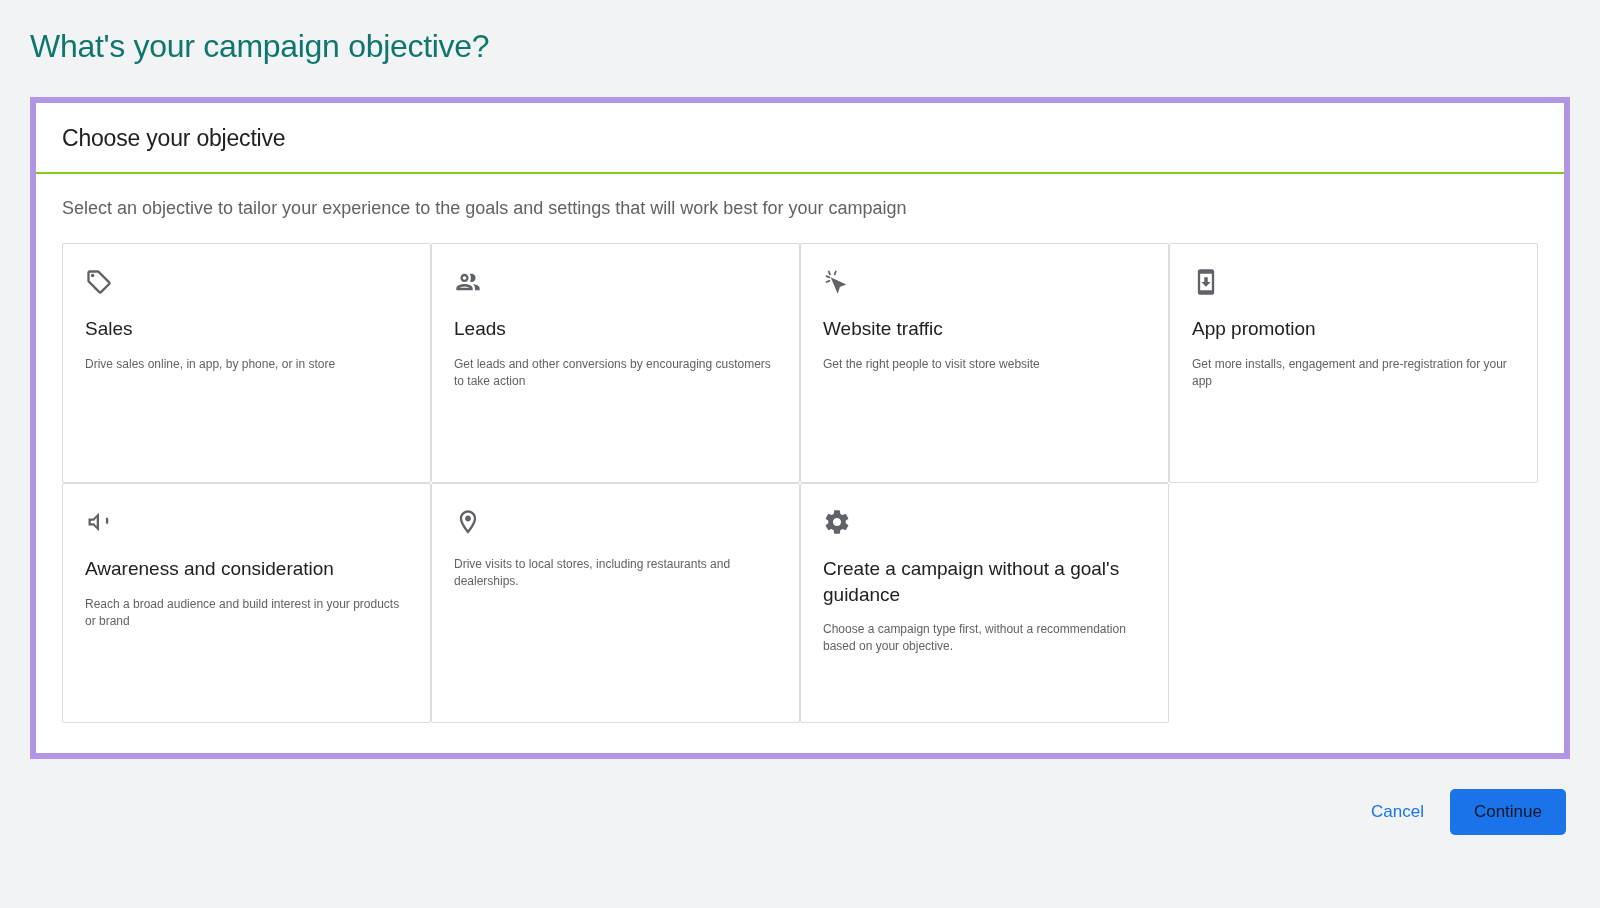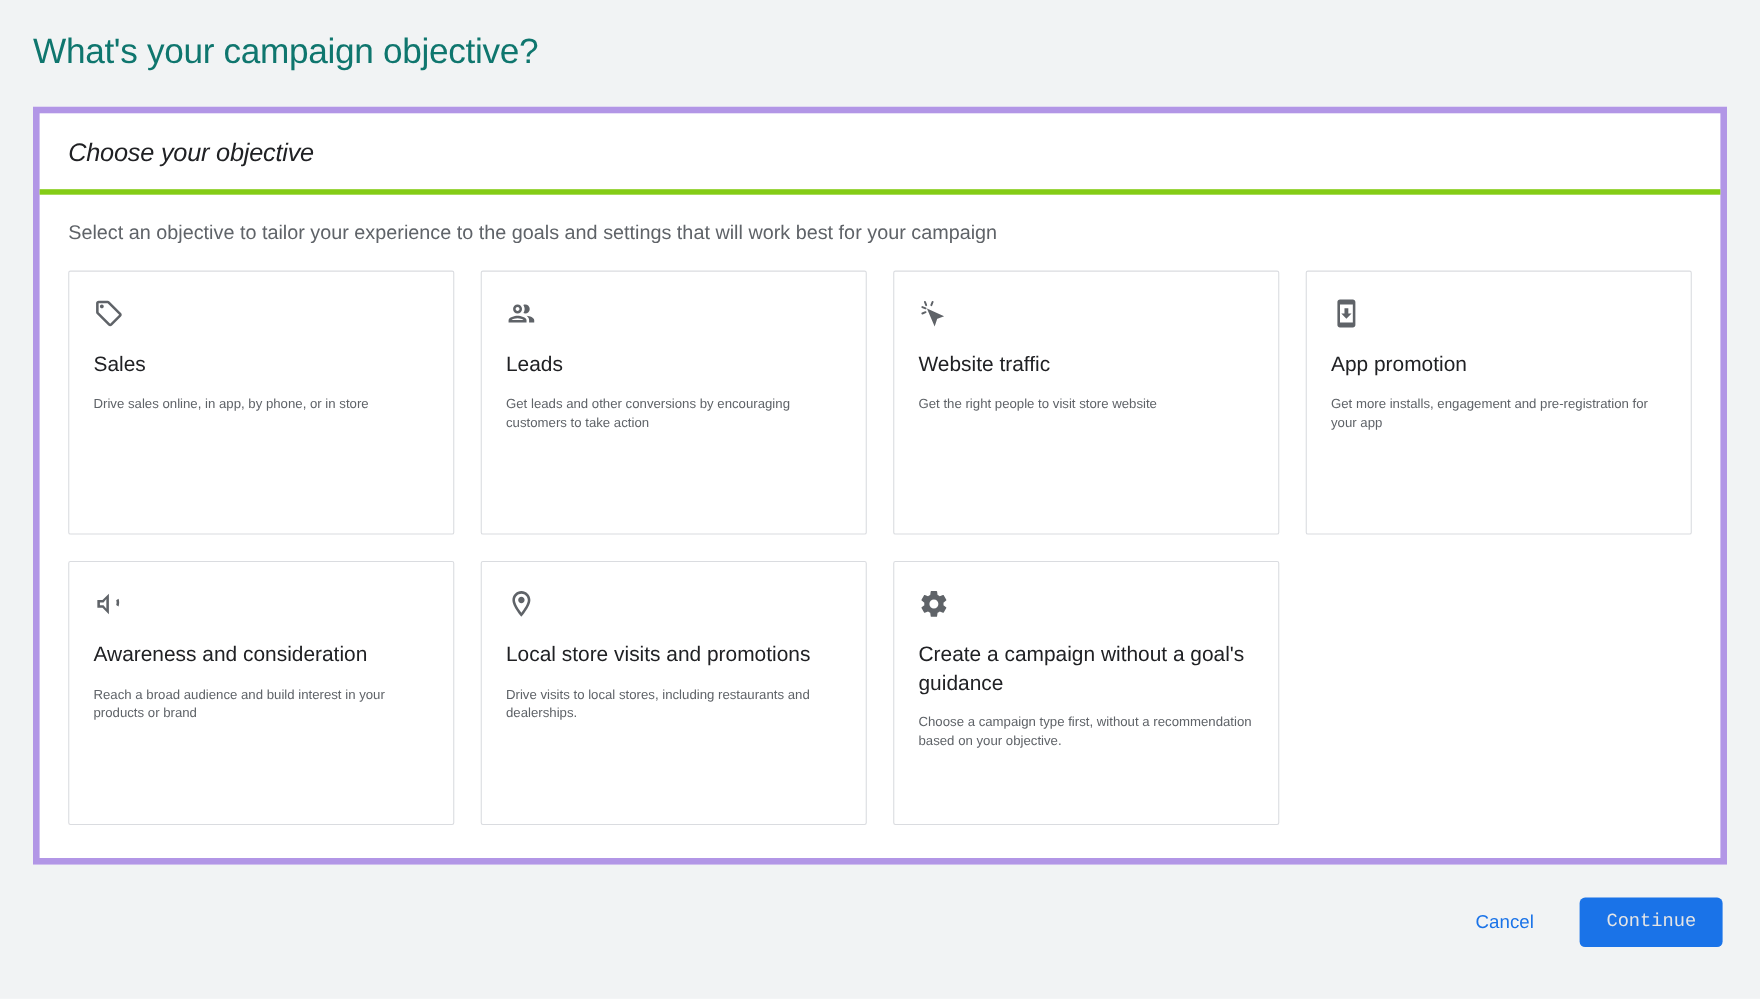--- a/index.html
+++ b/index.html
@@ -20,42 +20,40 @@
       color: #0f766e;
       margin-bottom: 32px;
       letter-spacing: -0.3px;
     }
     .panel-wrapper {
       border: 6px solid #b296e6;
       background: #fff;
     }
     .panel-header {
       padding: 22px 26px 20px 26px;
-      border-bottom: 5px solid #84cc16;
-      font-style: italic;
+      border-bottom: 2px solid #84cc16;
     }
     .panel-title {
       font-size: 23px;
       font-weight: 400;
       color: #202124;
       letter-spacing: -0.2px;
     }
     .panel-body {
       padding: 22px 26px 30px 26px;
     }
     .instructions {
       font-size: 18px;
       color: #5f6368;
       margin-bottom: 22px;
       line-height: 1.4;
     }
     .card-grid {
       display: grid;
       grid-template-columns: repeat(4, 1fr);
-      gap: 24px;
     }
     .card {
       border: 1px solid #dadce0;
       border-radius: 2px;
       padding: 24px 22px 22px 22px;
       background: #fff;
       cursor: pointer;
       min-height: 240px;
     }
     .card-icon {
@@ -81,43 +79,42 @@
     }
     .card-desc {
       font-size: 12px;
       color: #5f6368;
       line-height: 1.4;
     }
     .footer-actions {
       display: flex;
       justify-content: flex-end;
       align-items: center;
-      gap: 28px;
+      gap: 12px;
       margin-top: 30px;
       padding-right: 4px;
     }
     .btn-text {
       background: none;
       border: none;
       color: #1a73e8;
       font-size: 17px;
       font-weight: 500;
       cursor: pointer;
       padding: 10px 14px;
     }
     .btn-primary {
       background: #1a73e8;
-      color: #e5e5e5;
+      color: #0f172a;
       border: none;
       font-size: 17px;
       font-weight: 500;
       padding: 13px 24px;
       border-radius: 5px;
       cursor: pointer;
-      font-family: Liberation Mono, monospace;
     }
   </style>
 </head>
 <body>
 
 <h1 class="page-heading">What's your campaign objective?</h1>
 
 <div class="panel-wrapper">
   <div class="panel-header">
     <div class="panel-title">Choose your objective</div>
@@ -176,21 +173,20 @@
         <div class="card-title">Awareness and consideration</div>
         <div class="card-desc">Reach a broad audience and build interest in your products or brand</div>
       </div>
 
       <div class="card">
         <div class="card-icon">
           <svg viewBox="0 0 24 24">
               <path d="M12 2C8.13 2 5 5.13 5 9c0 5.25 7 13 7 13s7-7.75 7-13c0-3.87-3.13-7-7-7zM7 9c0-2.76 2.24-5 5-5s5 2.24 5 5c0 2.88-2.88 7.19-5 9.88C9.92 16.21 7 11.85 7 9zm5 2.5c1.38 0 2.5-1.12 2.5-2.5S13.38 6.5 12 6.5 9.5 7.62 9.5 9s1.12 2.5 2.5 2.5z"></path>
             </svg>
         </div>
-        <div class="card-title">Local store visits and promotions</div>
         <div class="card-desc">Drive visits to local stores, including restaurants and dealerships.</div>
       </div>
 
       <div class="card">
         <div class="card-icon">
           <svg viewBox="0 0 24 24">
               <path d="M19.43 12.98c.04-.32.07-.64.07-.98 0-.34-.03-.66-.07-.98l2.11-1.65c.19-.15.24-.42.12-.64l-2-3.46c-.09-.16-.26-.25-.44-.25-.06 0-.12.01-.17.03l-2.49 1c-.52-.4-1.08-.73-1.69-.98l-.38-2.65C14.46 2.18 14.25 2 14 2h-4c-.25 0-.46.18-.49.42l-.38 2.65c-.61.25-1.17.59-1.69.98l-2.49-1c-.06-.02-.12-.03-.18-.03-.17 0-.34.09-.43.25l-2 3.46c-.13.22-.07.49.12.64l2.11 1.65c-.04.32-.07.65-.07.98 0 .33.03.66.07.98l-2.11 1.65c-.19.15-.24.42-.12.64l2 3.46c.09.16.26.25.44.25.06 0 .12-.01.17-.03l2.49-1c.52.4 1.08.73 1.69.98l.38 2.65c.03.24.24.42.49.42h4c.25 0 .46-.18.49-.42l.38-2.65c.61-.25 1.17-.59 1.69-.98l2.49 1c.06.02.12.03.18.03.17 0 .34-.09.43-.25l2-3.46c.12-.22.07-.49-.12-.64l-2.11-1.65zM12 15.5c-1.93 0-3.5-1.57-3.5-3.5s1.57-3.5 3.5-3.5 3.5 1.57 3.5 3.5-1.57 3.5-3.5 3.5z"></path>
             </svg>
         </div>
         <div class="card-title">Create a campaign without a goal's guidance</div>

